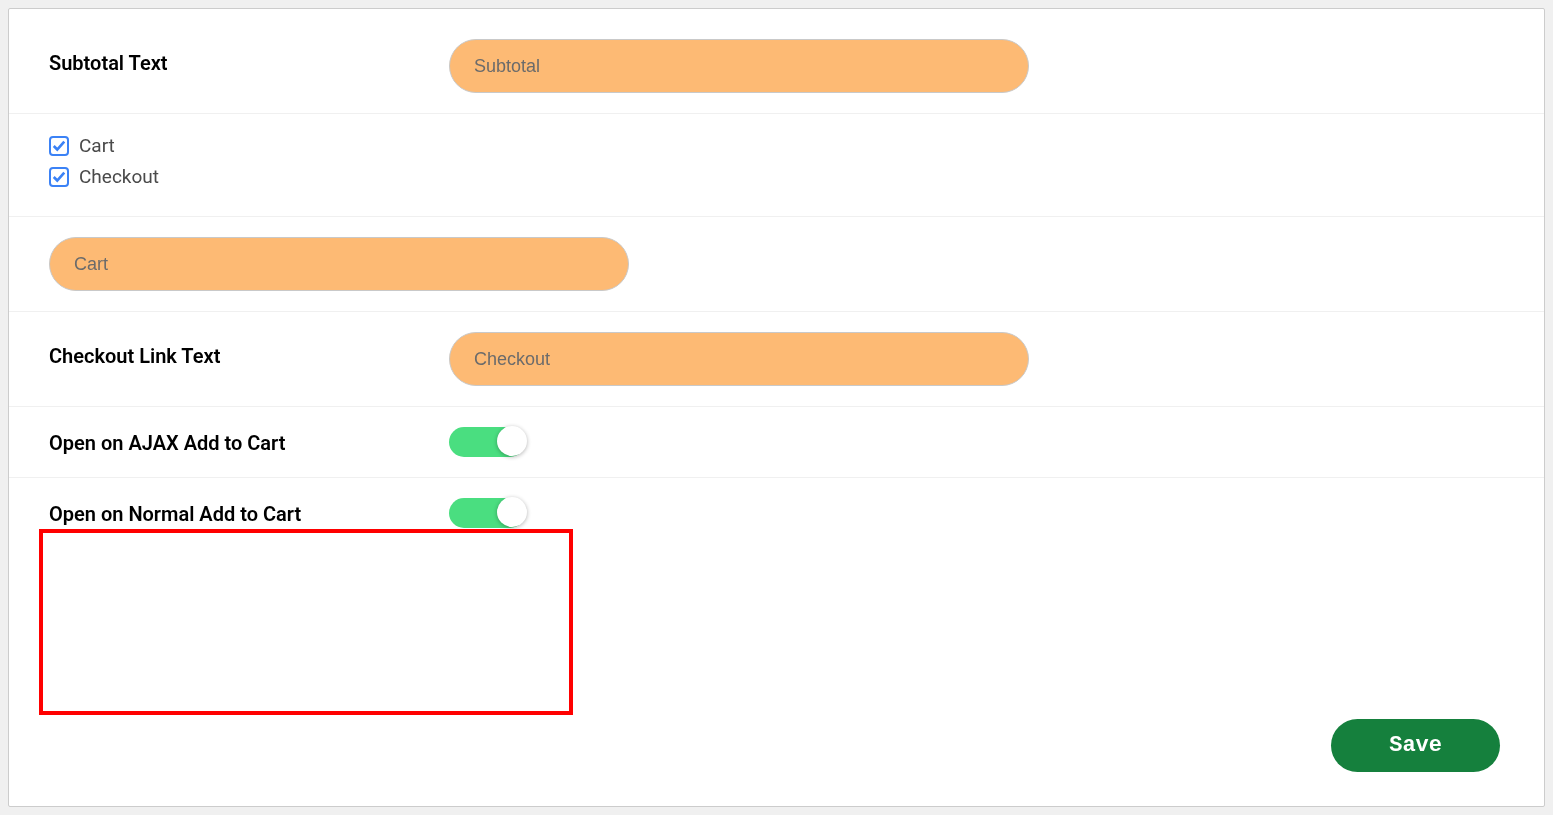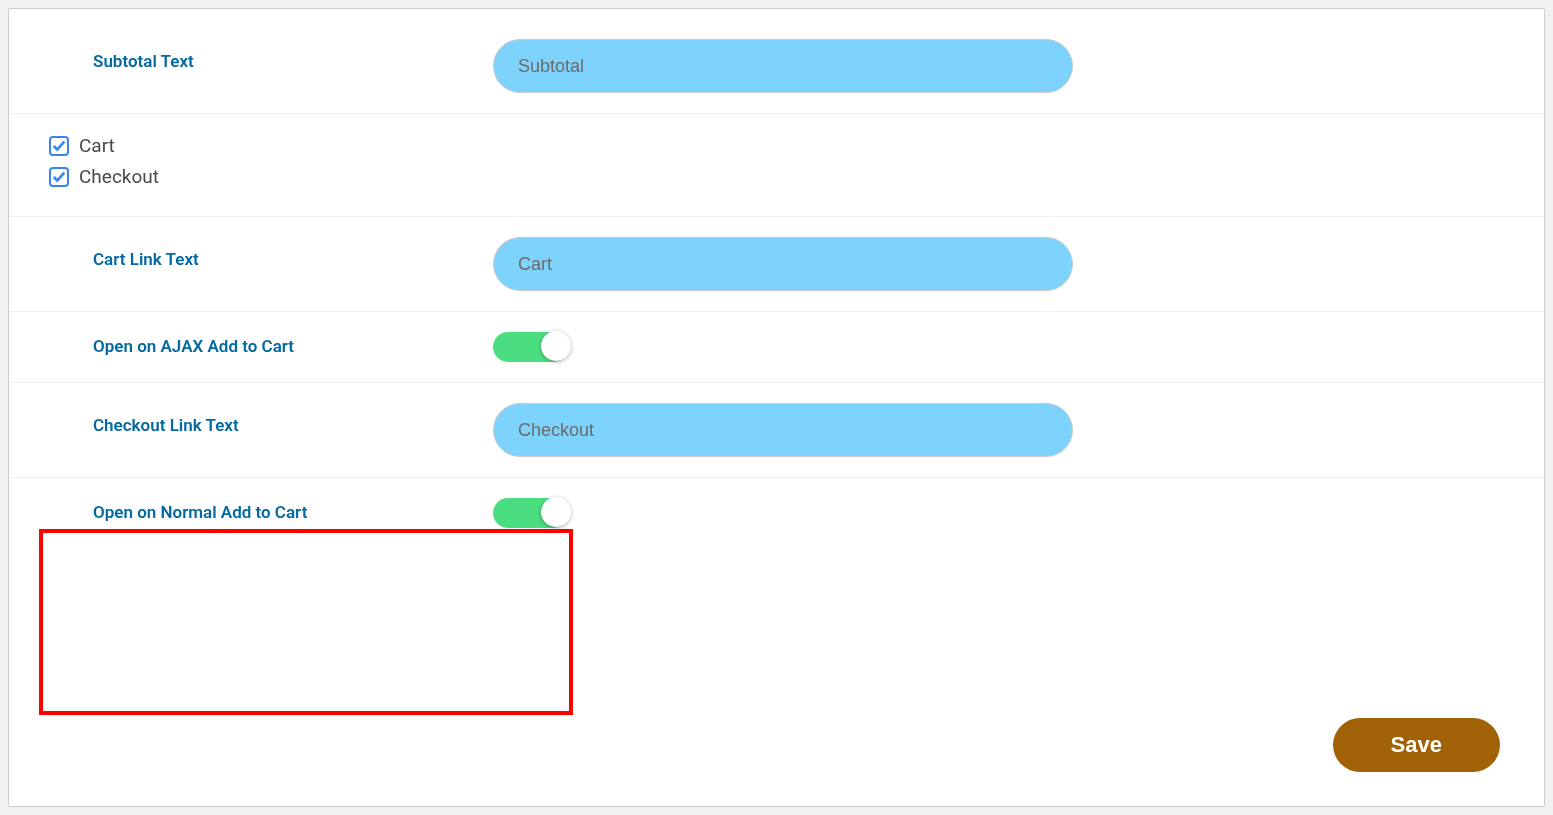--- a/index.html
+++ b/index.html
@@ -26,38 +26,37 @@
       align-items: flex-start;
       padding: 20px 40px;
       border-bottom: 1px solid #f0f0f0;
     }
     .row.no-border {
       border-bottom: none;
     }
     .row .label {
       width: 400px;
       flex-shrink: 0;
-      font-size: 17px;
+      font-size: 20px;
       font-weight: 600;
-      color: #0369a1;
+      color: #000000;
       padding-top: 12px;
-      margin-left: 44px;
     }
     .row .field {
       flex: 1;
     }
     .text-input {
       width: 580px;
       height: 54px;
       border: 1px solid #c9c9c9;
       border-radius: 27px;
       padding: 0 24px;
       font-size: 18px;
       color: #6b6b6b;
-      background: #7dd3fc;
+      background: #fdba74;
       outline: none;
     }
     .checkbox-row {
       display: flex;
       align-items: center;
       gap: 10px;
       margin-bottom: 8px;
       font-size: 19px;
       color: #4a4a4a;
     }
@@ -103,28 +102,29 @@
       left: 30px;
       top: 520px;
       width: 534px;
       height: 186px;
       pointer-events: none;
     }
     .save-button {
       position: absolute;
       right: 44px;
       bottom: 34px;
-      background: #a16207;
+      background: #15803d;
       color: #fff;
       font-size: 22px;
       font-weight: 600;
       border: none;
       border-radius: 28px;
       padding: 14px 58px;
       cursor: pointer;
+      font-family: Liberation Mono, monospace;
     }
     .toggle-row .label {
       padding-top: 4px;
     }
   </style>
 </head>
 <body>
 
 <div class="panel">
 
@@ -150,39 +150,38 @@
           <svg viewBox="0 0 16 16">
               <polyline points="2,8 6,12 14,3"></polyline>
             </svg>
         </div>
         <span>Checkout</span>
       </div>
     </div>
   </div>
 
   <div class="row">
-    <div class="label">Cart Link Text</div>
     <div class="field">
       <input type="text" class="text-input" value="Cart" style="">
+    </div>
+  </div>
+
+  <div class="row">
+    <div class="label">Checkout Link Text</div>
+    <div class="field">
+      <input type="text" class="text-input" value="Checkout" style="">
     </div>
   </div>
 
   <div class="row toggle-row">
     <div class="label">Open on AJAX Add to Cart</div>
     <div class="field">
       <div class="toggle">
         <div class="knob"></div>
       </div>
-    </div>
-  </div>
-
-  <div class="row">
-    <div class="label">Checkout Link Text</div>
-    <div class="field">
-      <input type="text" class="text-input" value="Checkout" style="">
     </div>
   </div>
 
   <div class="row toggle-row no-border">
     <div class="label">Open on Normal Add to Cart</div>
     <div class="field">
       <div class="toggle">
         <div class="knob"></div>
       </div>
     </div>

